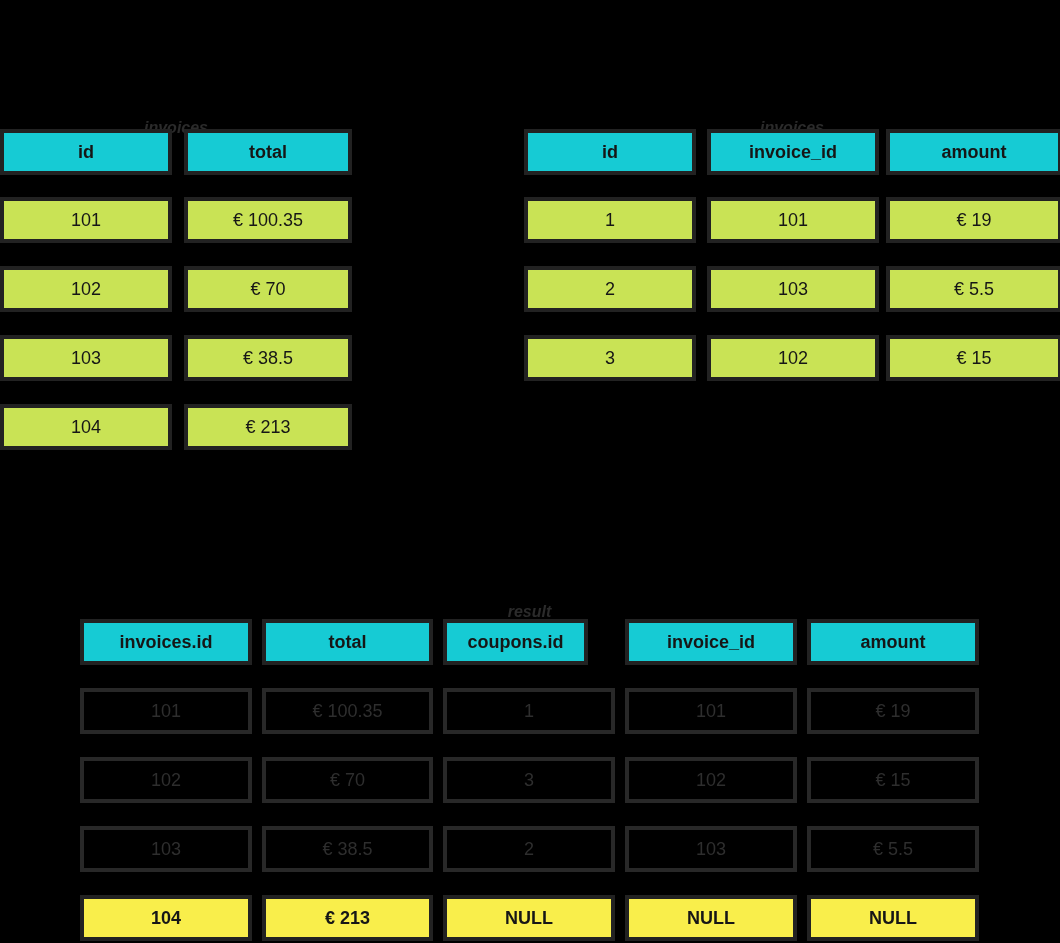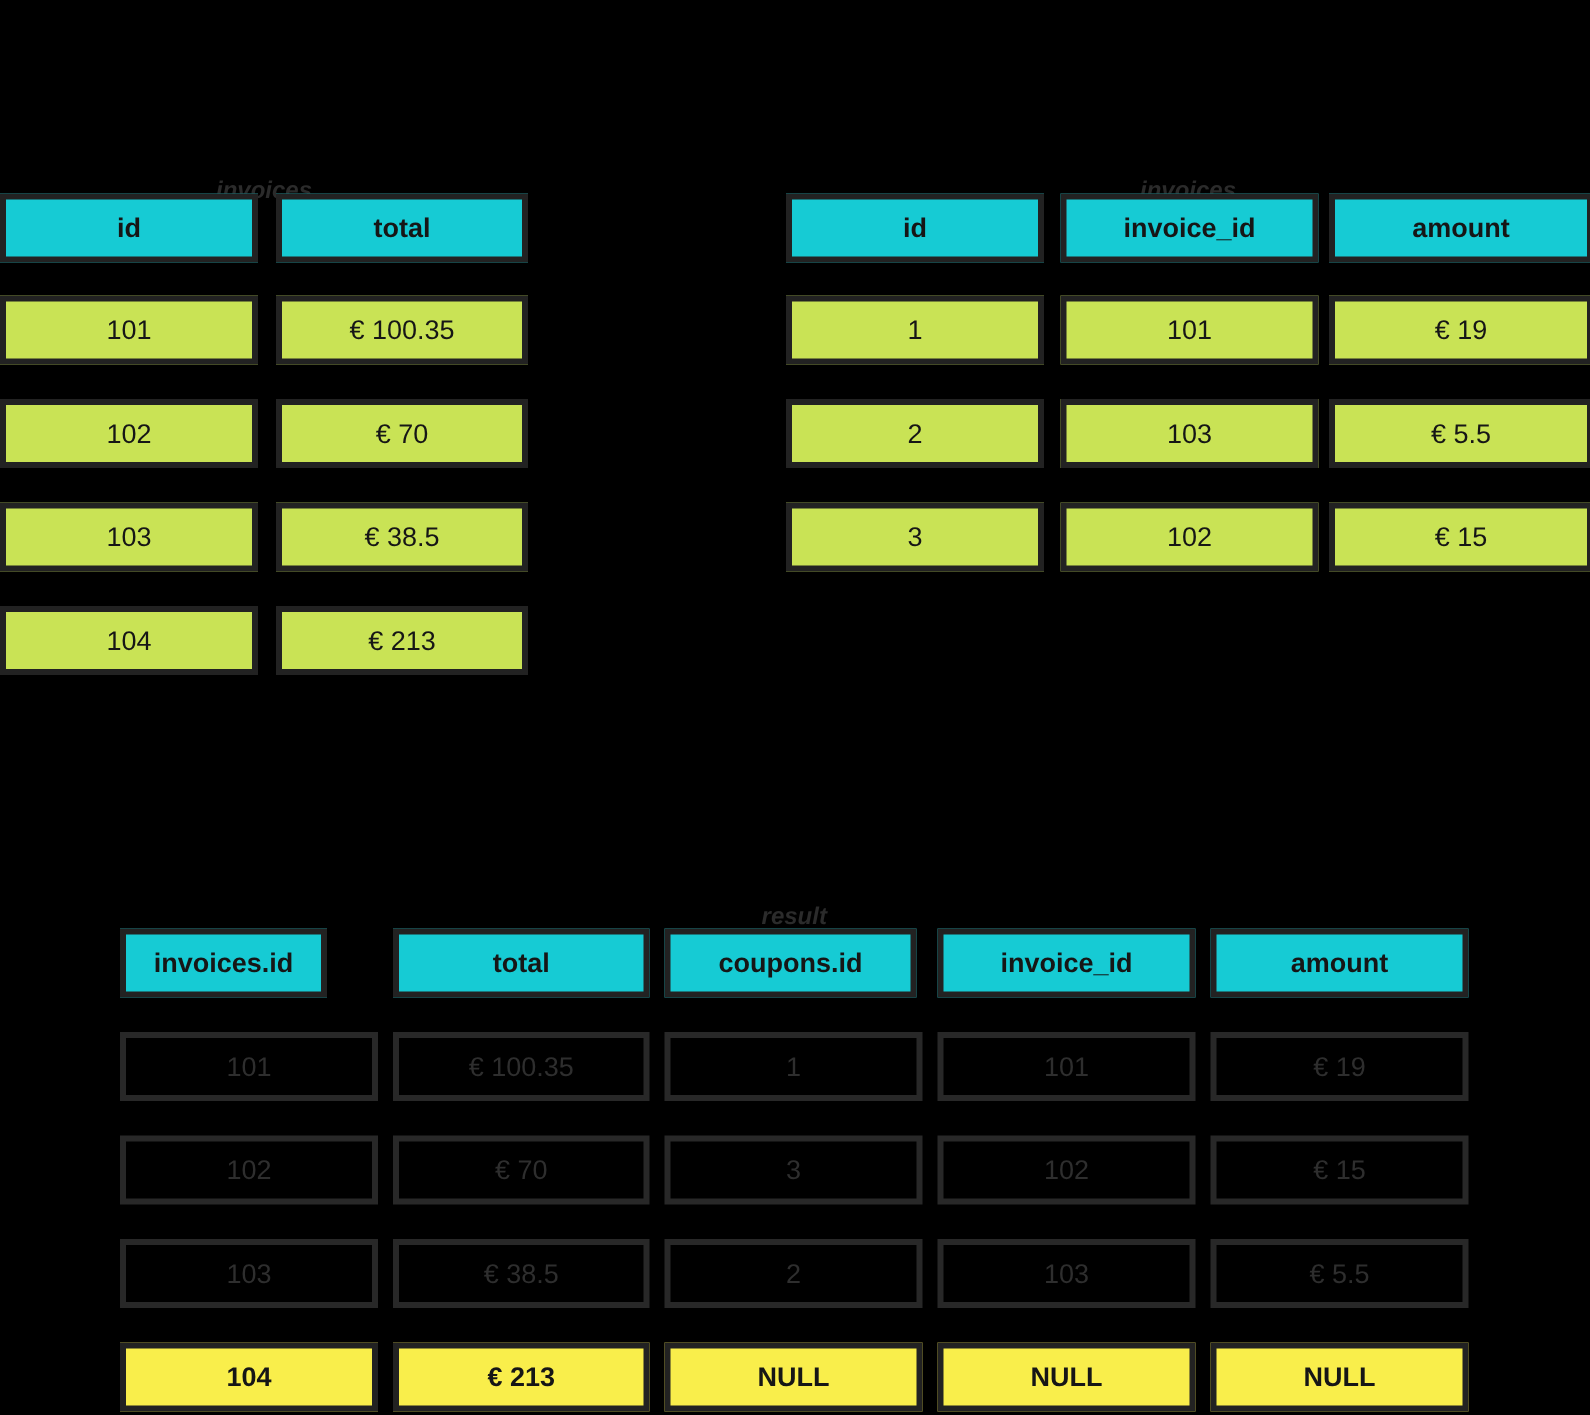--- a/index.html
+++ b/index.html
@@ -72,23 +72,23 @@
   <div class="cell data" style="left:524px;top:266px;width:172px">2</div>
   <div class="cell data" style="left:707px;top:266px;width:172px">103</div>
   <div class="cell data" style="left:886px;top:266px;width:176px">€ 5.5</div>
 
   <div class="cell data" style="left:524px;top:335px;width:172px">3</div>
   <div class="cell data" style="left:707px;top:335px;width:172px">102</div>
   <div class="cell data" style="left:886px;top:335px;width:176px">€ 15</div>
 
   <div class="tlabel" style="left:80px;top:564px;width:899px">result</div>
 
-  <div class="cell hdr" style="left:80px;top:619px;width:138px">invoices.id</div>
+  <div class="cell hdr" style="left:80px;top:619px;width:172px">invoices.id</div>
   <div class="cell hdr" style="left:262px;top:619px;width:171px">total</div>
-  <div class="cell hdr" style="left:443px;top:619px;width:168px">coupons.id</div>
+  <div class="cell hdr" style="left:443px;top:619px;width:145px">coupons.id</div>
   <div class="cell hdr" style="left:625px;top:619px;width:172px">invoice_id</div>
   <div class="cell hdr" style="left:807px;top:619px;width:172px">amount</div>
 
   <div class="cell faded" style="left:80px;top:688px;width:172px">101</div>
   <div class="cell faded" style="left:262px;top:688px;width:171px">€ 100.35</div>
   <div class="cell faded" style="left:443px;top:688px;width:172px">1</div>
   <div class="cell faded" style="left:625px;top:688px;width:172px">101</div>
   <div class="cell faded" style="left:807px;top:688px;width:172px">€ 19</div>
 
   <div class="cell faded" style="left:80px;top:757px;width:172px">102</div>

